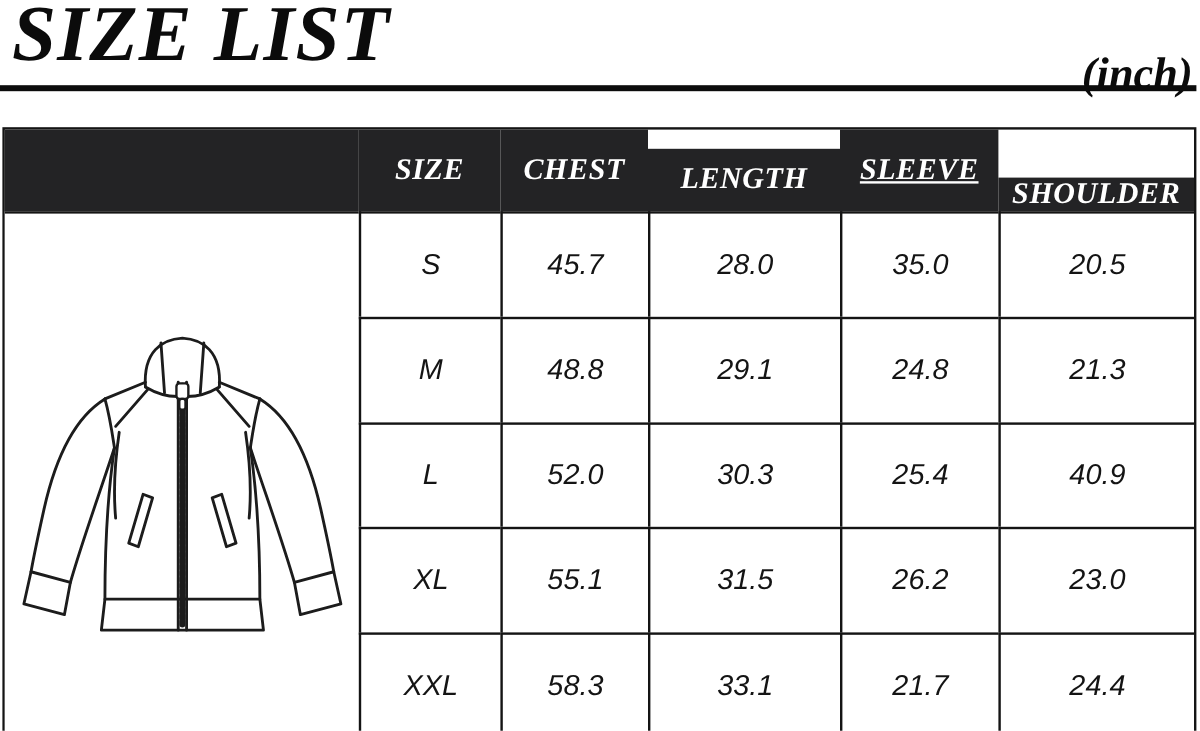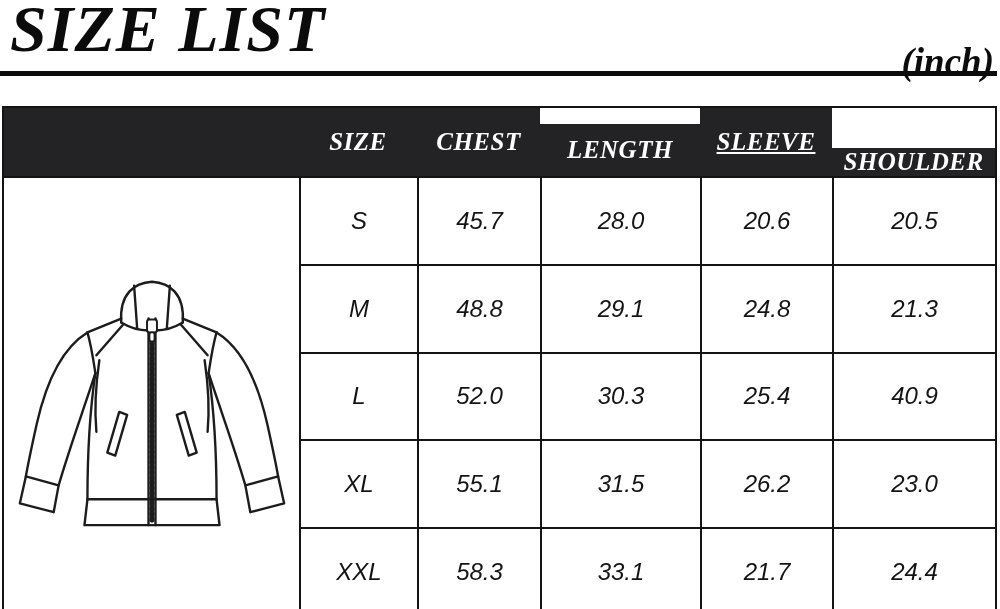--- a/index.html
+++ b/index.html
@@ -83,21 +83,21 @@
       <line x1="152.5" y1="136" x2="152.5" y2="344"></line>
       <line x1="149" y1="139" x2="149" y2="341" stroke-width="5" stroke-dasharray="2.6 2.6"></line>
       <rect x="144" y="137" width="10" height="13" rx="2.5" fill="#ffffff" stroke-width="2"></rect>
       <rect x="146.5" y="150" width="5" height="9" rx="2" fill="#ffffff" stroke-width="1.8"></rect>
     </svg>
   </div>
 
   <div class="dcell">S</div>
   <div class="dcell">45.7</div>
   <div class="dcell">28.0</div>
-  <div class="dcell">20.6</div>
+  <div class="dcell">35.0</div>
   <div class="dcell">20.5</div>
 
   <div class="dcell">M</div>
   <div class="dcell">48.8</div>
   <div class="dcell">29.1</div>
   <div class="dcell">24.8</div>
   <div class="dcell">21.3</div>
 
   <div class="dcell">L</div>
   <div class="dcell">52.0</div>

